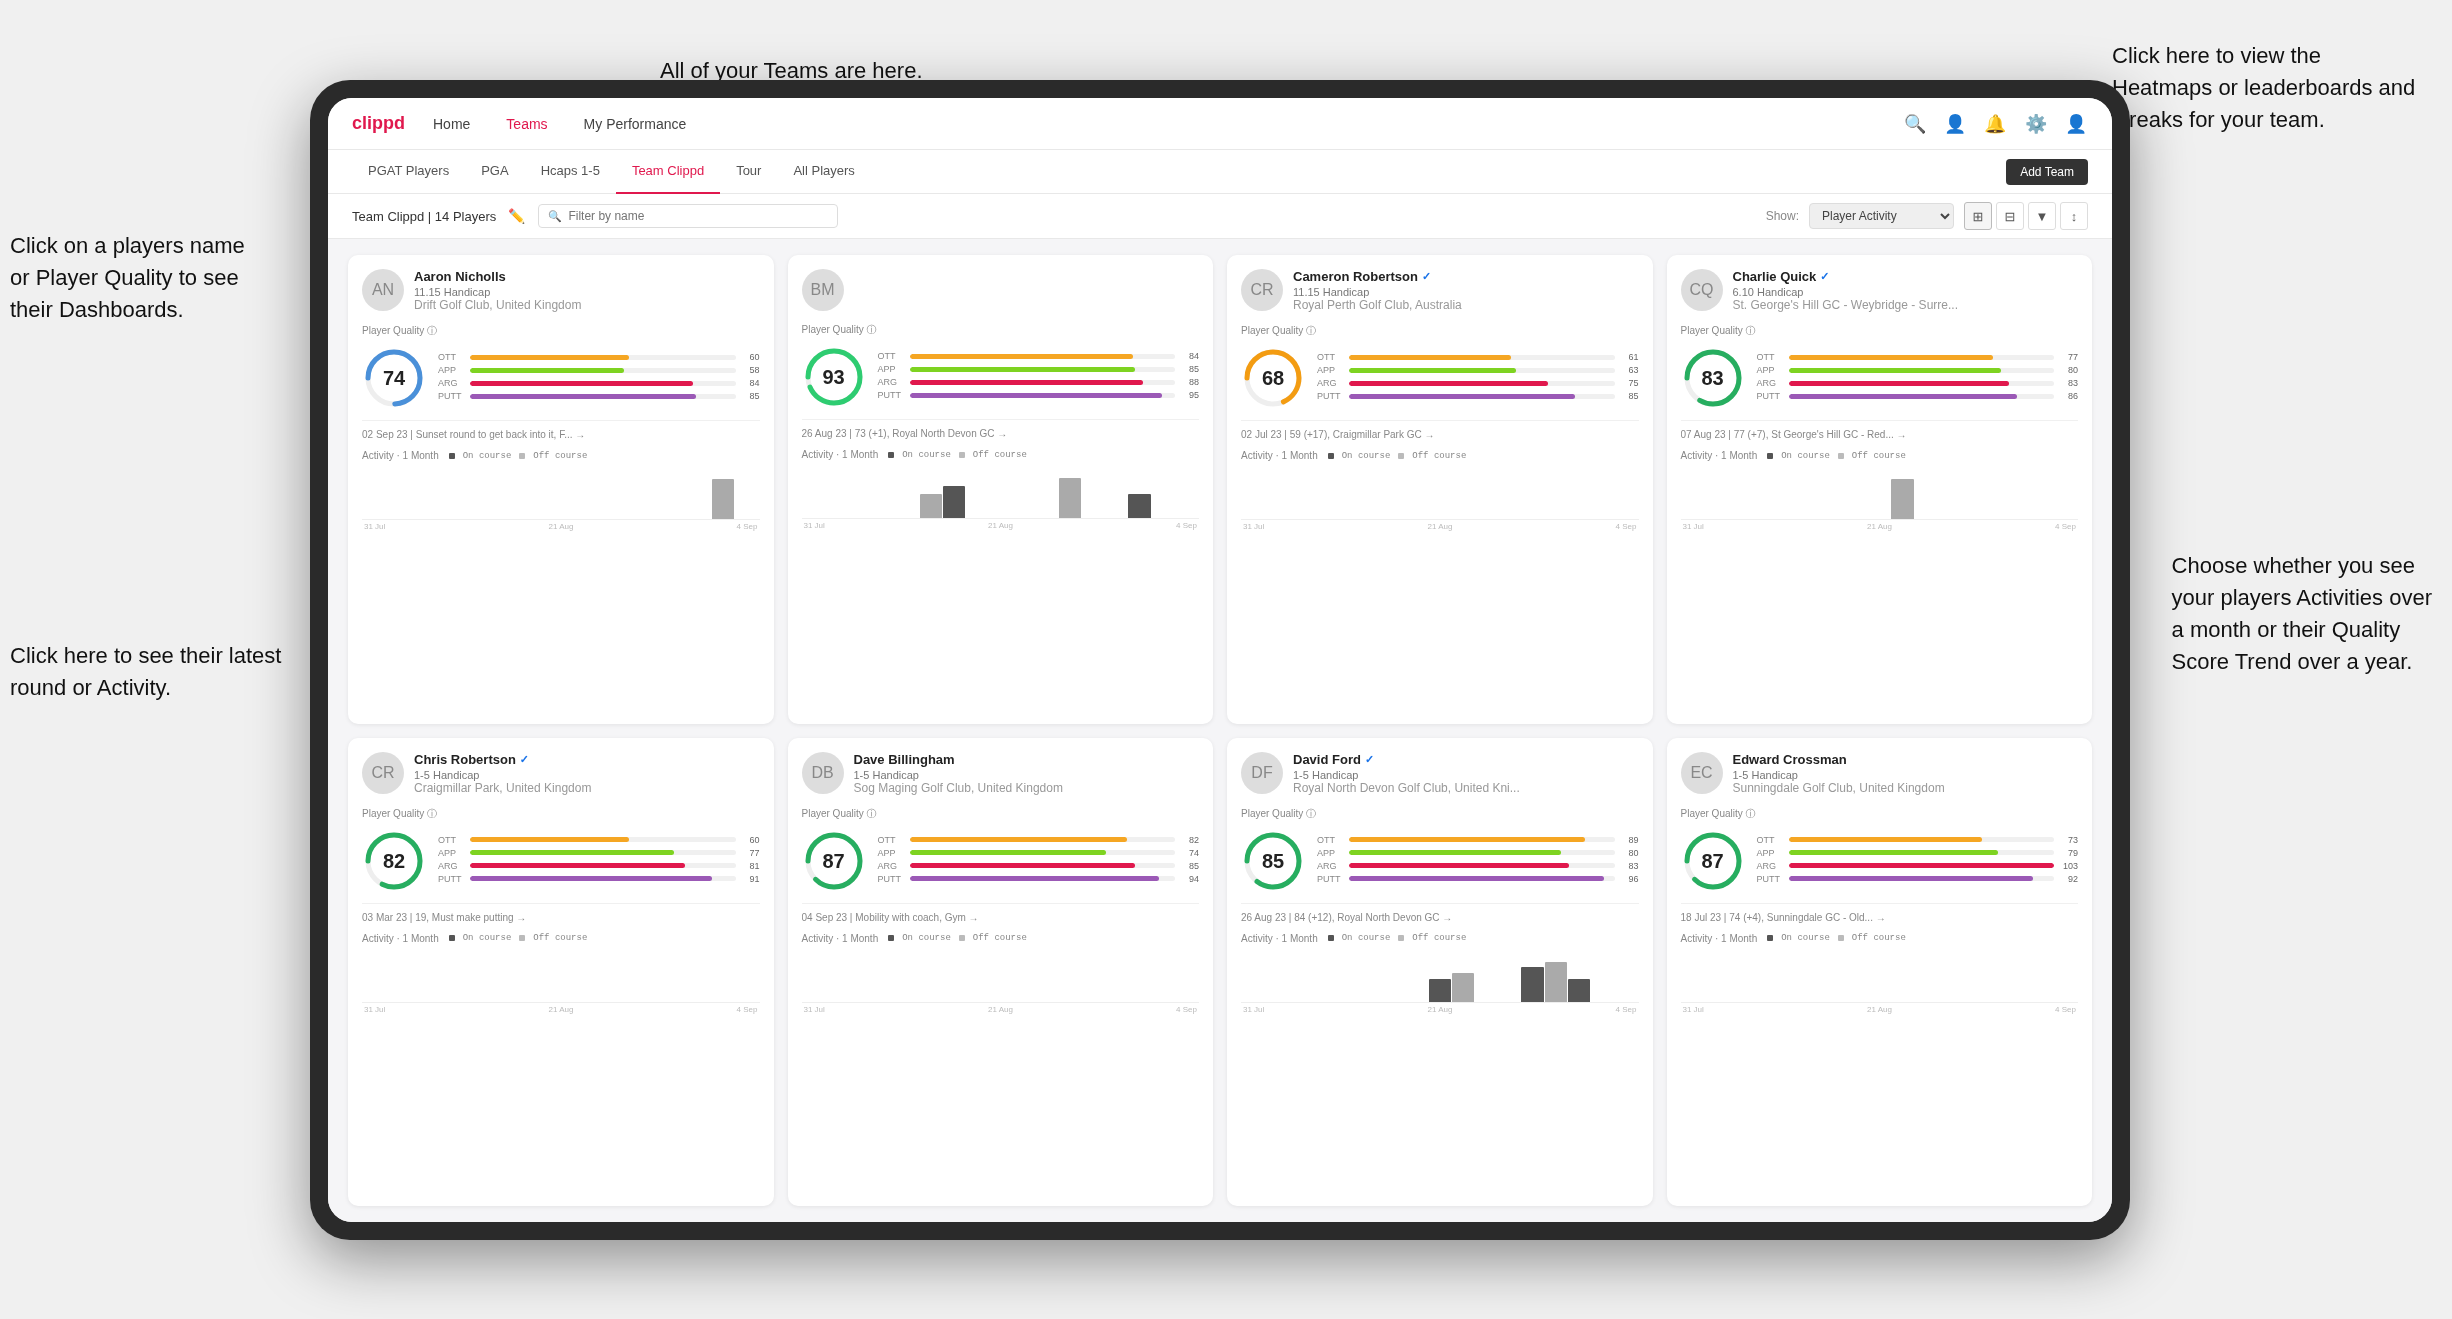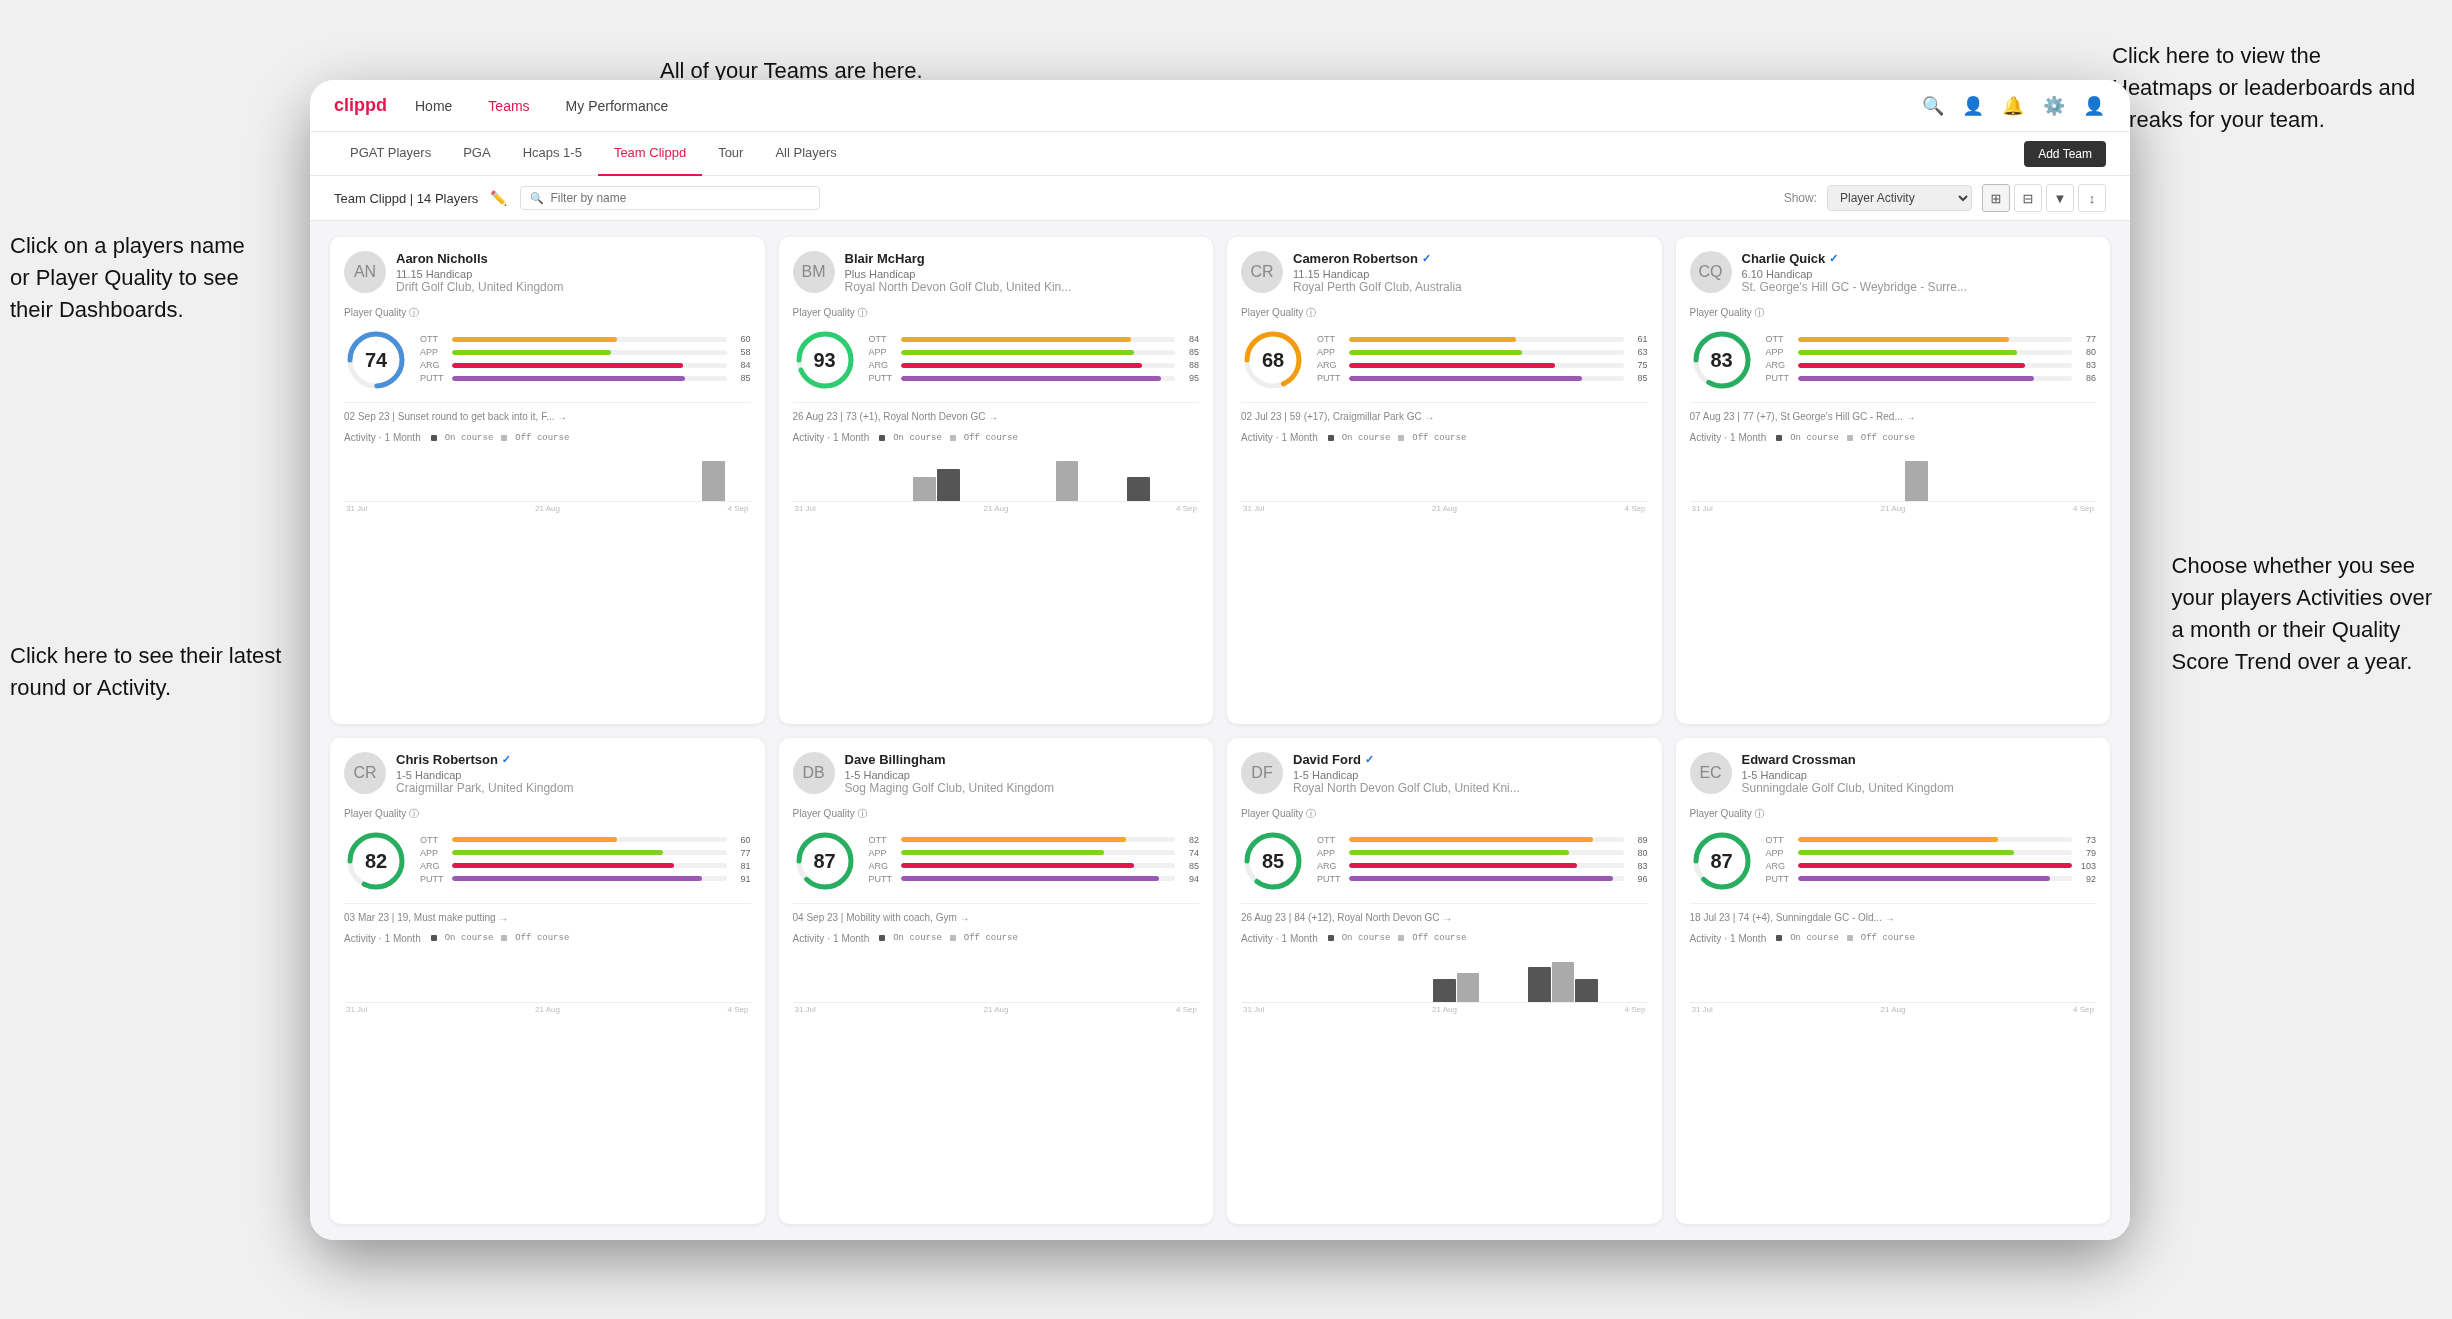--- a/index.html
+++ b/index.html
@@ -15,20 +15,21 @@
     
     .ipad-frame {
       position: absolute;
       top: 80px;
       left: 310px;
       width: 1820px;
       height: 1160px;
       background: #2a2a2a;
       border-radius: 40px;
       box-shadow: 0 20px 60px rgba(0,0,0,0.4);
+      padding: 18px;
     }
     .ipad-screen {
       width: 100%;
       height: 100%;
       background: #fff;
       border-radius: 24px;
       overflow: hidden;
       display: flex;
       flex-direction: column;
     }
@@ -605,25 +606,20 @@
       <div class="chart-dates">
         <span class="chart-date">31 Jul</span>
               <span class="chart-date">21 Aug</span>
               <span class="chart-date">4 Sep</span>
       </div>
     </div>
   </div>
         <div class="player-card">
     <div class="player-header">
       <div class="player-avatar">BM</div>
-      <div class="player-info">
-        <div class="player-name">Blair McHarg </div>
-        <div class="player-handicap">Plus Handicap</div>
-        <div class="player-club">Royal North Devon Golf Club, United Kin...</div>
-      </div>
     </div>
     <div class="quality-label">Player Quality ⓘ</div>
     <div class="quality-section">
       <div class="quality-circle">
         <svg width="64" height="64" viewBox="0 0 64 64">
     <circle cx="32" cy="32" r="26" fill="none" stroke="#eee" stroke-width="5"></circle>
     <circle cx="32" cy="32" r="26" fill="none" stroke="#2ECC71" stroke-width="5" stroke-dasharray="151.92742072760242 11.435397259066832" stroke-linecap="round" transform="rotate(-90 32 32)"></circle>
   </svg>
         <span class="quality-number">93</span>
       </div>

